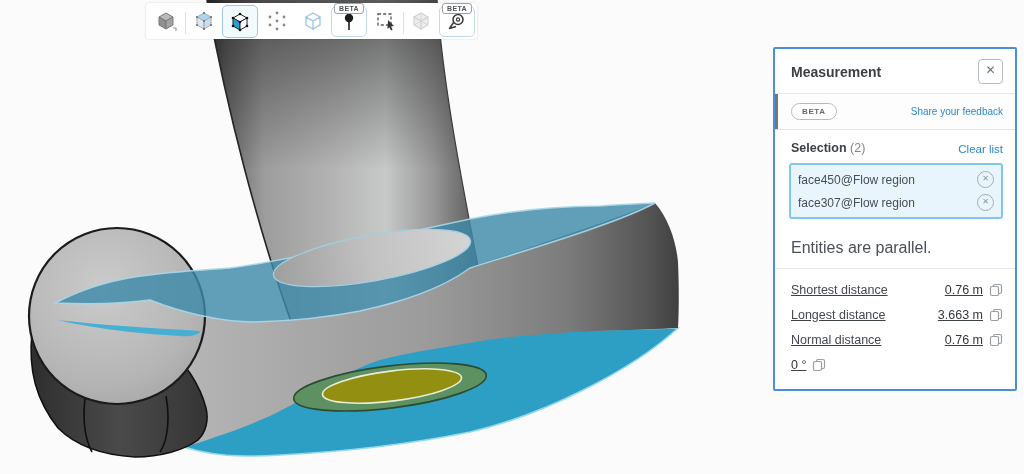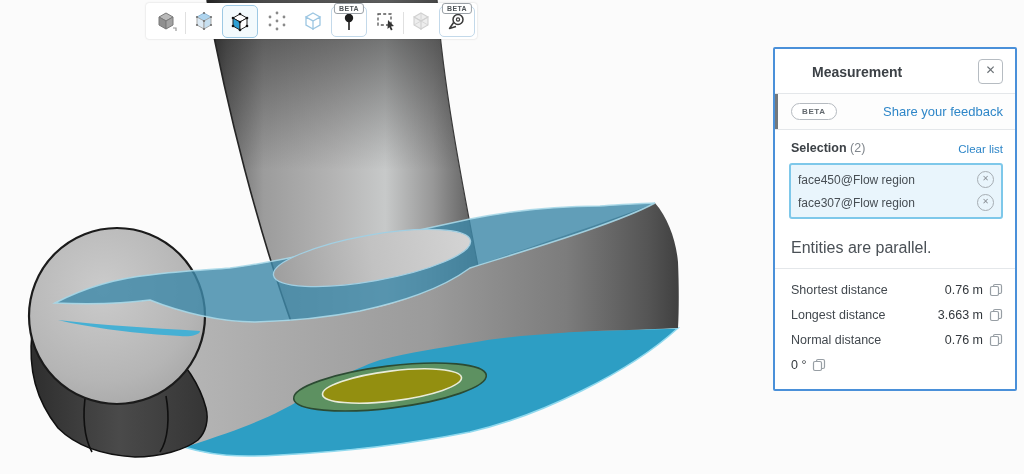--- a/index.html
+++ b/index.html
@@ -31,45 +31,45 @@
     font-size:7px;font-weight:700;color:#4f5559;letter-spacing:.4px;
     padding:1px 4px;line-height:1;z-index:3;
   }
   
   .panel{
     position:absolute;left:773px;top:47px;width:244px;box-sizing:border-box;
     background:#fff;border:2px solid #4a90d9;border-radius:2px;
     color:#3c4146;
   }
   .panel-header{display:flex;align-items:center;justify-content:space-between;padding:10px 12px 9px 16px;}
-  .panel-title{font-size:14px;font-weight:700;color:#3c4146;margin-left:21px;}
+  .panel-title{font-size:14px;font-weight:700;color:#3c4146;}
   .close-btn{
     width:23px;height:23px;border:1px solid #b6bcc2;border-radius:4px;background:#fff;
     color:#6a7075;font-size:12px;line-height:21px;text-align:center;cursor:pointer;
   }
   .divider{height:1px;background:#e4e7ea;}
   .beta-row{position:relative;display:flex;align-items:center;justify-content:space-between;
     padding:9px 12px 9px 16px;background:#fdfdfd;}
   .beta-row::before{content:"";position:absolute;left:0;top:0;bottom:0;width:3px;background:#73787c;}
   .beta-pill{border:1px solid #b5bac0;border-radius:10px;padding:3px 10px;
     font-size:8px;font-weight:700;letter-spacing:.6px;color:#63696e;background:#fff;}
-  .link{color:#2e86c8;font-size:13px;cursor:pointer;}
+  .link{color:#2e86c8;font-size:10px;cursor:pointer;}
   .link.small{font-size:11.5px;}
   .sel-head{display:flex;align-items:flex-end;justify-content:space-between;padding:11px 12px 8px 16px;}
   .sel-title{font-size:12.5px;font-weight:700;color:#3c4146;}
   .sel-count{font-weight:400;color:#80868c;}
   .sel-box{margin:0 12px 8px 14px;background:#e9f5fc;border:2px solid #7ec8ea;border-radius:3px;padding:3px 7px;}
   .sel-item{display:flex;align-items:center;justify-content:space-between;height:23px;}
   .sel-item-label{font-size:12px;color:#474e54;}
   .sel-remove{
     width:15px;height:15px;border:1px solid #a6adb3;border-radius:50%;background:transparent;
     color:#8a9096;font-size:8px;line-height:13px;text-align:center;cursor:pointer;flex:0 0 auto;
   }
   .status-text{padding:12px 16px 11px;font-size:16px;color:#4a5056;}
-  .metrics{padding:8px 12px 12px 16px;}
+  .metrics{padding:8px 12px 12px 16px;text-decoration:underline;}
   .metric-row{display:flex;align-items:center;height:25px;}
   .metric-label{flex:1;font-size:12.5px;color:#42484e;}
   .metric-value{font-size:12.5px;color:#33383d;}
   .copy-btn{margin-left:6px;width:14px;height:14px;cursor:pointer;display:inline-flex;}
 </style>
 </head>
 <body>
 
 <svg id="scene" viewBox="0 0 1024 474" xmlns="http://www.w3.org/2000/svg">
   <defs>

